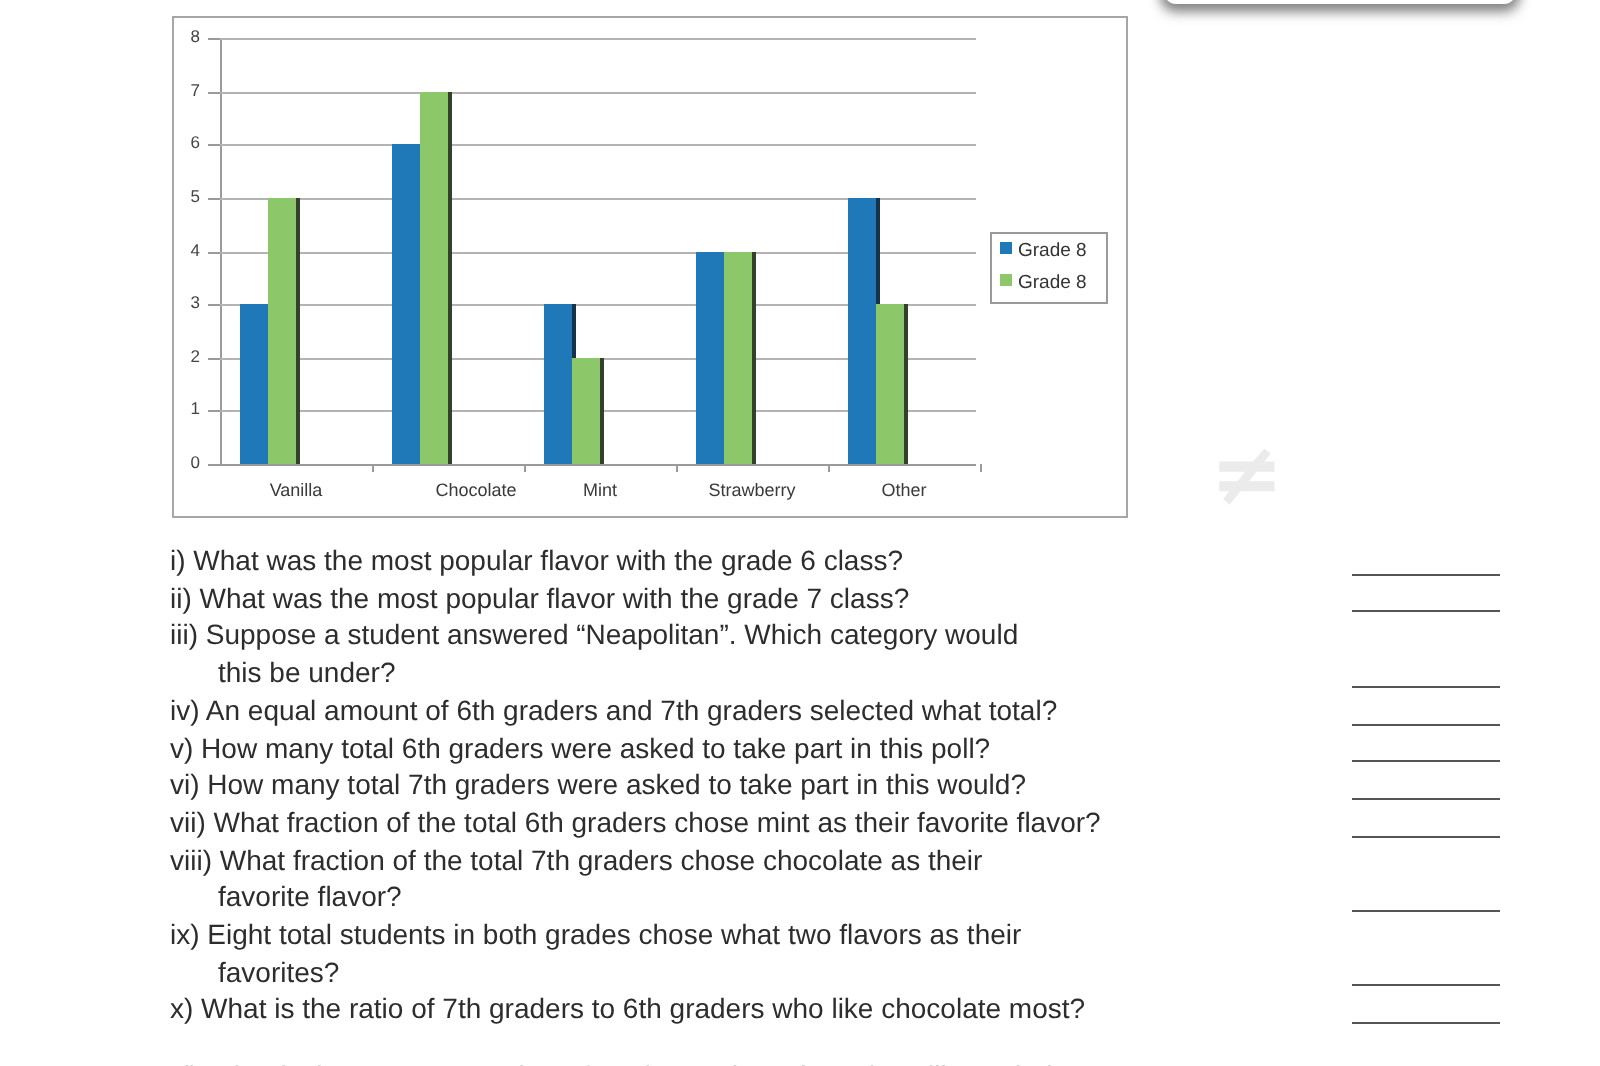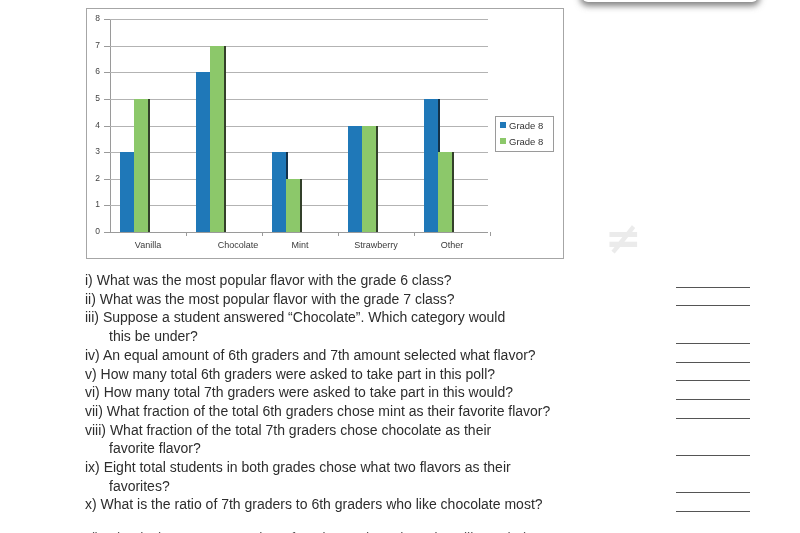--- a/index.html
+++ b/index.html
@@ -152,24 +152,24 @@
 </div>
 
 <div class="watermark">≠</div>
 
 <div class="questions" id="questions">
   <div class="cut-line">xi) What is the average number of students who selected vanilla as their</div>
 <div class="q-line" style="top: 0px;">i) What was the most popular flavor with the grade 6 class?</div>
     <div class="answer-blank" style="top: 15.7px; left: 591px;"></div>
     <div class="q-line" style="top: 18.7px;">ii) What was the most popular flavor with the grade 7 class?</div>
     <div class="answer-blank" style="top: 34.4px; left: 591px;"></div>
-    <div class="q-line" style="top: 37.4px;">iii) Suppose a student answered “Chocolate”. Which category would</div>
+    <div class="q-line" style="top: 37.4px;">iii) Suppose a student answered “Neapolitan”. Which category would</div>
     <div class="q-line indent" style="top: 56.1px;">this be under?</div>
     <div class="answer-blank" style="top: 71.8px; left: 591px;"></div>
-    <div class="q-line" style="top: 74.8px;">iv) An equal amount of 6th graders and 7th amount selected what flavor?</div>
+    <div class="q-line" style="top: 74.8px;">iv) An equal amount of 6th graders and 7th graders selected what total?</div>
     <div class="answer-blank" style="top: 90.5px; left: 591px;"></div>
     <div class="q-line" style="top: 93.5px;">v) How many total 6th graders were asked to take part in this poll?</div>
     <div class="answer-blank" style="top: 109.2px; left: 591px;"></div>
     <div class="q-line" style="top: 112.2px;">vi) How many total 7th graders were asked to take part in this would?</div>
     <div class="answer-blank" style="top: 127.9px; left: 591px;"></div>
     <div class="q-line" style="top: 130.9px;">vii) What fraction of the total 6th graders chose mint as their favorite flavor?</div>
     <div class="answer-blank" style="top: 146.6px; left: 591px;"></div>
     <div class="q-line" style="top: 149.6px; text-align: right;">viii) What fraction of the total 7th graders chose chocolate as their</div>
     <div class="q-line indent" style="top: 168.3px;">favorite flavor?</div>
     <div class="answer-blank" style="top: 184px; left: 591px;"></div>

